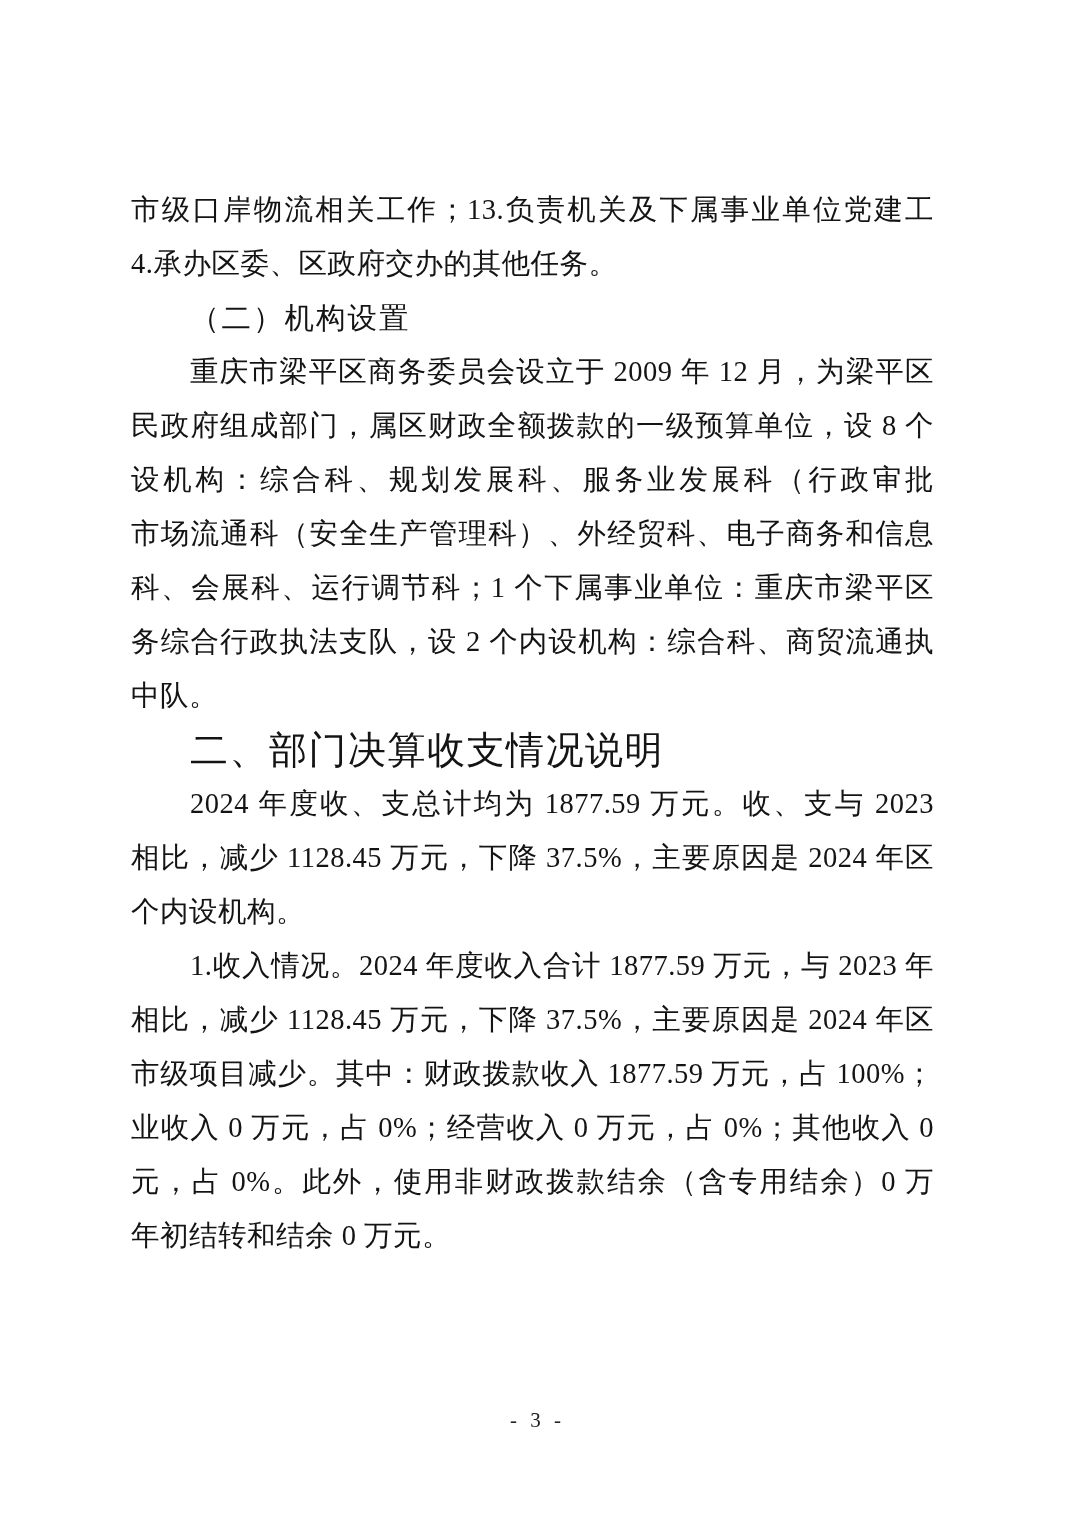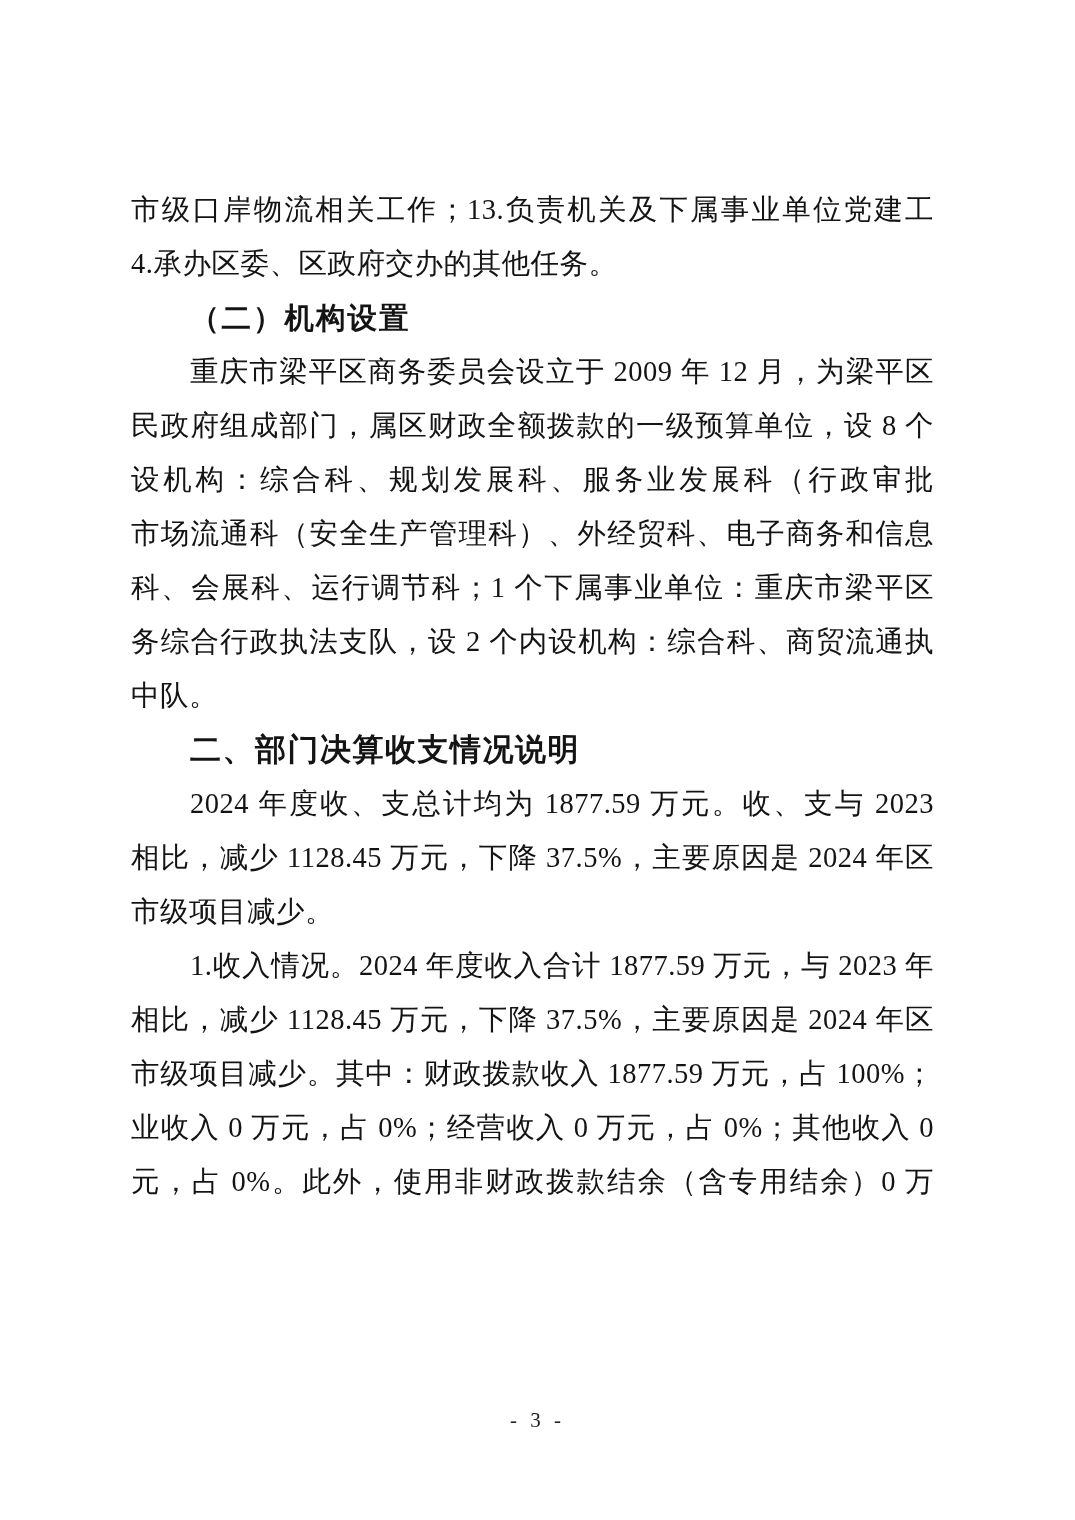--- a/index.html
+++ b/index.html
@@ -28,29 +28,28 @@
     letter-spacing: 0.5px;
     text-align: justify;
     overflow: hidden;
     color: #141414;
   }
   .line.fill { text-align-last: justify; }
   .line.indent { text-indent: 59px; }
   
   .para.heading1 .line {
     font-family: "Liberation Sans", sans-serif;
-    font-weight: bold;
-    font-size: 31px;
+    font-weight: normal;
+    font-size: 38px;
     letter-spacing: 1.5px;
   }
   
   .para.heading2 .line {
     font-size: 29.5px;
     letter-spacing: 2px;
-    font-weight: bold;
   }
   .b { font-weight: normal; }
   .footer {
     position: absolute;
     left: 0;
     top: 1398px;
     width: 100%;
     height: 44px;
     line-height: 44px;
     text-align: center;
@@ -79,24 +78,25 @@
         <div class="line fill"><span>科、会展科、运行调节科；1 个下属事业单位：重庆市梁平区商</span></div>
         <div class="line fill"><span>务综合行政执法支队，设 2 个内设机构：综合科、商贸流通执法</span></div>
         <div class="line"><span>中队。</span></div>
       </div>
       <div class="para heading1">
         <div class="line indent"><span>二、部门决算收支情况说明</span></div>
       </div>
       <div class="para body">
         <div class="line fill indent"><span>2024 年度收、支总计均为 1877.59 万元。收、支与 2023 年度</span></div>
         <div class="line fill"><span>相比，减少 1128.45 万元，下降 37.5%，主要原因是 2024 年区级、</span></div>
-        <div class="line"><span>市级项目减少。</span></div>
+        <div class="line"><span>个内设机构。</span></div>
       </div>
       <div class="para body">
         <div class="line fill indent"><span class="b">1.收入情况。</span><span>2024 年度收入合计 1877.59 万元，与 2023 年度</span></div>
         <div class="line fill"><span>相比，减少 1128.45 万元，下降 37.5%，主要原因是 2024 年区级、</span></div>
         <div class="line fill"><span>市级项目减少。其中：财政拨款收入 1877.59 万元，占 100%；事</span></div>
         <div class="line fill"><span>业收入 0 万元，占 0%；经营收入 0 万元，占 0%；其他收入 0 万</span></div>
         <div class="line fill"><span>元，占 0%。此外，使用非财政拨款结余（含专用结余）0 万元，</span></div>
+        <div class="line"><span>年初结转和结余 0 万元。</span></div>
       </div>
     </main>
   <div class="footer">- 3 -</div>
 </div>
 
 </body></html>

